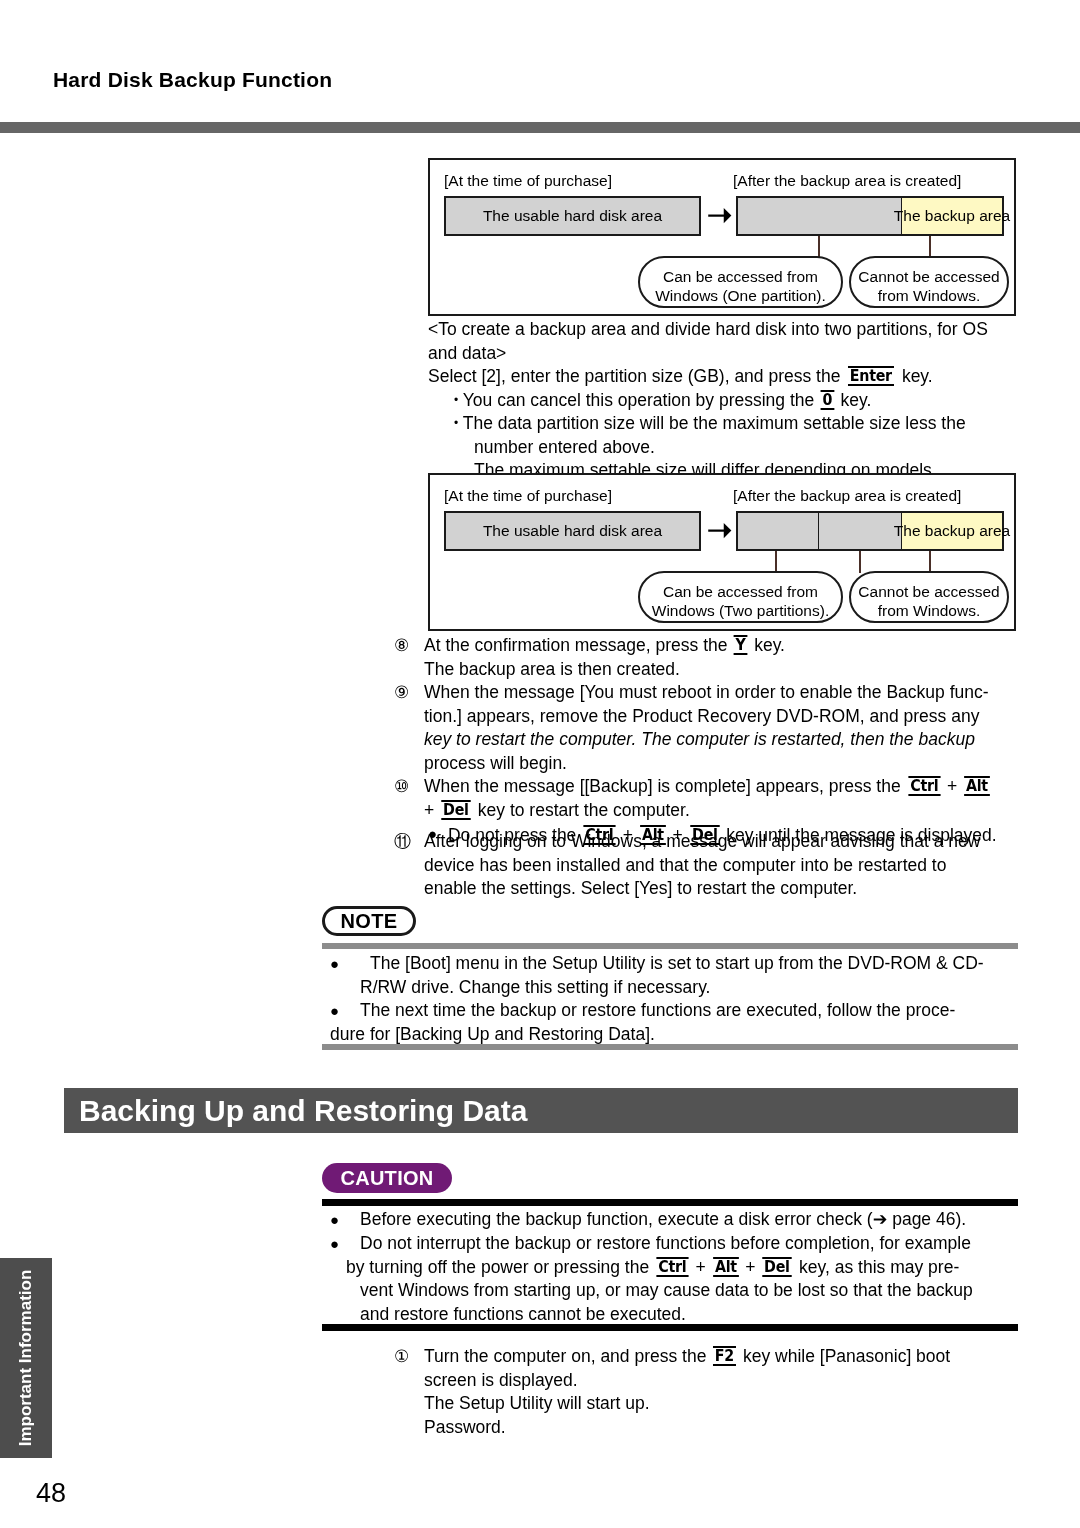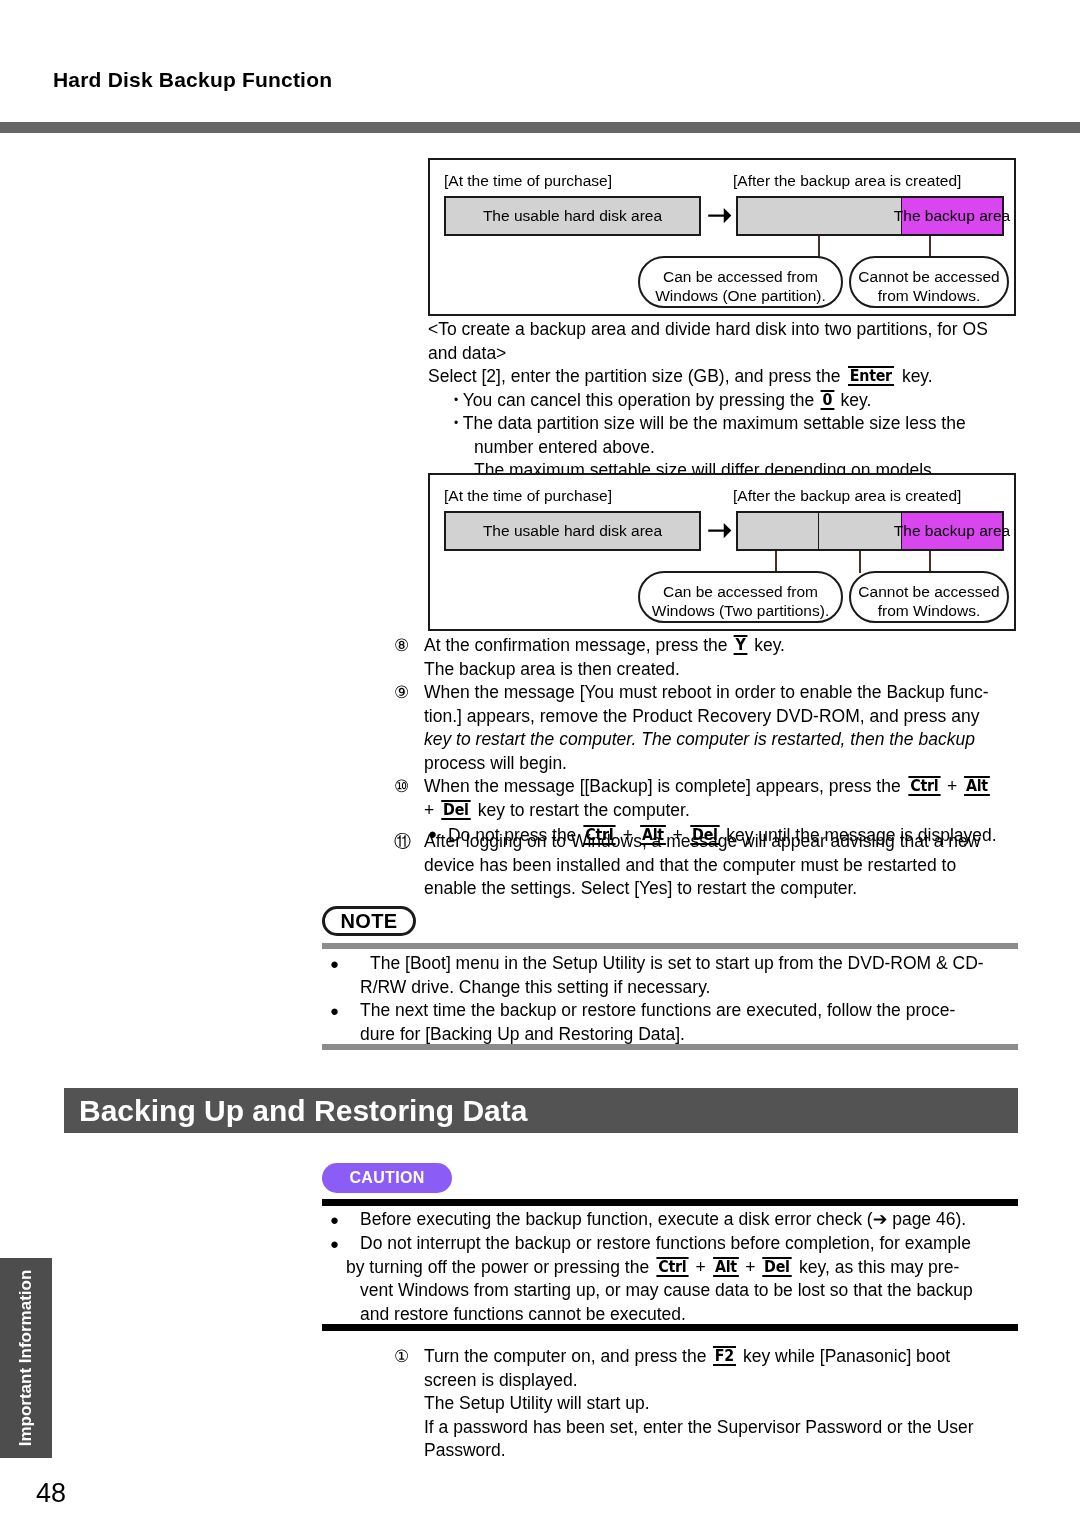--- a/index.html
+++ b/index.html
@@ -60,21 +60,21 @@
     box-sizing: border-box;
     border: 2px solid #1a1a1a;
     height: 40px;
     display: flex;
     align-items: center;
     justify-content: center;
     font-size: 15.5px;
     white-space: nowrap;
   }
   .bar-gray  { background: #d2d2d2; }
-  .bar-white { background: #d946ef; }
+  .bar-white { background: #fef9c3; }
 
   .bar-left    { left: 14px;  top: 36px; width: 257px; }
   .bar-right-a { left: 306px; top: 36px; width: 166px; border-right-width: 1px; }
   .bar-right-b { left: 471px; top: 36px; width: 103px; border-left-width: 1px; }
 
   
   .bar-right-a1 { left: 306px; top: 36px; width: 83px;  border-right-width: 1px; }
   .bar-right-a2 { left: 388px; top: 36px; width: 84px;  border-left-width: 1px; border-right-width: 1px; }
 
   .arrow-glyph {
@@ -175,22 +175,22 @@
     background: #fff;
     color: #000;
     letter-spacing: 0.3px;
   }
   .tag-caution {
     left: 322px;
     top: 1163px;
     width: 130px;
     height: 30px;
     border-radius: 15px;
-    font-size: 16px;
-    background: #8b5cf6;
+    font-size: 20px;
+    background: #701a75;
     color: #fff;
     letter-spacing: 0.3px;
   }
 
   .rule-gray {
     position: absolute;
     left: 322px;
     width: 696px;
     height: 6px;
     background: #8c8c8c;
@@ -374,38 +374,38 @@
       <span class="key">Del</span>
       <span>key until the message is displayed.</span>
     </span>
   </span>
 </div>
 
 <div class="step" style="left:394px; top:830px; width:640px;">
   <span class="step-num">⑪</span>
   <span class="step-body">
     <span class="ln" style="display:block;">After logging on to Windows, a message will appear advising that a new</span>
-    <span class="ln" style="display:block;">device has been installed and that the computer must be restarted to</span>
+    <span class="ln" style="display:block;">device has been installed and that the computer into be restarted to</span>
     <span class="ln" style="display:block;">enable the settings.  Select [Yes] to restart the computer.</span>
   </span>
 </div>
 
 <div class="tag tag-note">NOTE</div>
 <div class="rule-gray" style="top:943px;"></div>
 
 <div class="body-text" style="left:330px; top:952px; width:700px;">
   <span class="bullet-dot" style="font-size:15px; position:absolute; left:0; top:0;">●</span>
   <span style="display:block; margin-left:40px;">The [Boot] menu in the Setup Utility is set to start up from the DVD-ROM &amp; CD-</span>
   <span style="display:block; margin-left:30px;">R/RW drive. Change this setting if necessary.</span>
 </div>
 
 <div class="body-text" style="left:330px; top:999px; width:700px;">
   <span class="bullet-dot" style="font-size:15px; position:absolute; left:0; top:0;">●</span>
   <span style="display:block; margin-left:30px;">The next time the backup or restore functions are executed, follow the proce-</span>
-  <span style="display:block; margin-left:30px;">dure for [Backing Up and Restoring Data].</span>
+  <span style="display:block; ">dure for [Backing Up and Restoring Data].</span>
 </div>
 
 <div class="rule-gray" style="top:1044px;"></div>
 
 <div class="section-bar">
   <div class="section-bar-label">Backing Up and Restoring Data</div>
 </div>
 
 <div class="tag tag-caution">CAUTION</div>
 <div class="rule-black" style="top:1199px;"></div>
@@ -436,21 +436,20 @@
 <div class="step" style="left:394px; top:1345px; width:640px;">
   <span class="step-num">①</span>
   <span class="step-body">
     <span class="ln" style="display:block;">
       <span>Turn the computer on, and press the</span>
       <span class="key">F2</span>
       <span>key while [Panasonic] boot</span>
     </span>
     <span class="ln" style="display:block;">screen is displayed.</span>
     <span class="ln" style="display:block;">The Setup Utility will start up.</span>
-    <span class="ln" style="display:block;">If a password has been set, enter the Supervisor Password or the User</span>
     <span class="ln" style="display:block;">Password.</span>
   </span>
 </div>
 
 <div class="side-tab">
   <div class="side-tab-label">Important Information</div>
 </div>
 <div class="page-number">48</div>
 
 </body></html>

